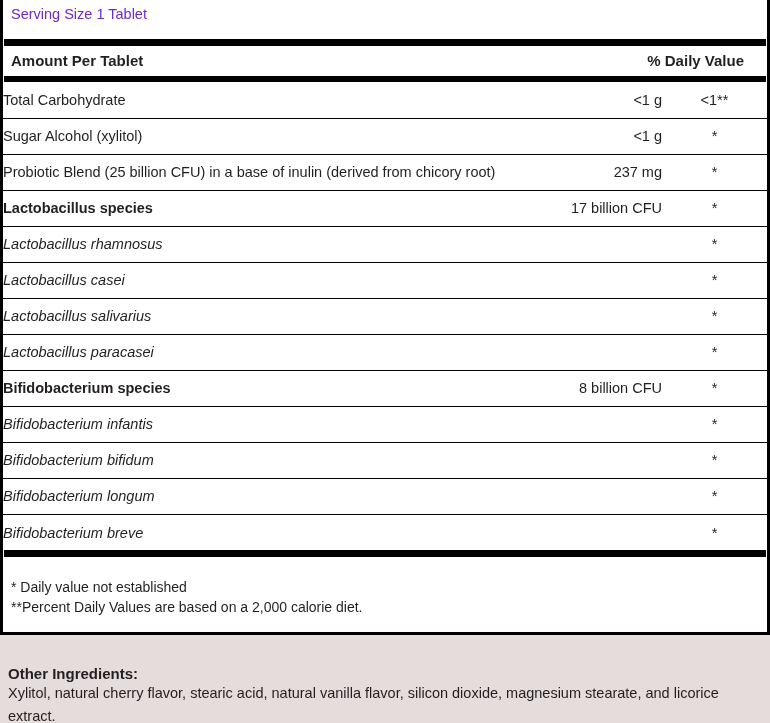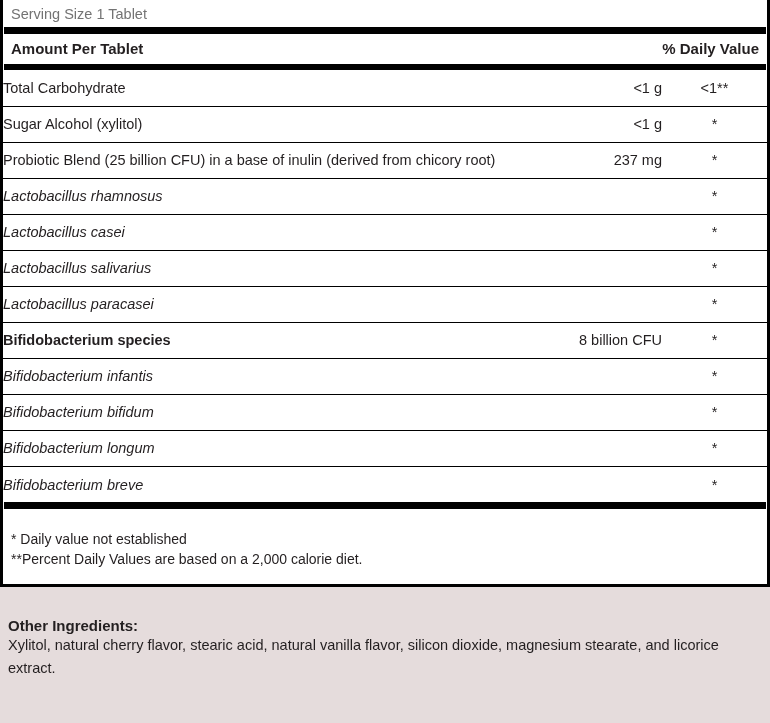--- a/index.html
+++ b/index.html
@@ -28,24 +28,24 @@
   
   .facts {
     border-left: 3px solid #000;
     border-right: 3px solid #000;
     border-bottom: 3px solid #000;
     background: #fff;
     flex: 0 0 auto;
   }
 
   .serving-row {
-    padding: 6px 8px 4px 8px;
+    padding: 6px 8px 16px 8px;
     font-size: 14.5px;
     line-height: 1.2;
-    color: #737373;
+    color: #6d28d9;
   }
 
   .bar {
     height: 7px;
     background: #000;
     margin: 0 1px;
   }
 
   .bar-thin { height: 6px; }
 
@@ -88,21 +88,21 @@
   .sty-bold   { font-weight: bold;   font-style: normal; }
   .sty-italic { font-weight: normal; font-style: italic; }
 
   
   .hdr {
     display: flex;
     justify-content: space-between;
     align-items: center;
     font-size: 15px;
     font-weight: bold;
-    padding: 6px 8px 7px 8px;
+    padding: 6px 23px 7px 8px;
   }
 
   
   .footnotes {
     padding: 21px 8px 14px 8px;
     font-size: 14px;
     line-height: 1.42;
   }
   .footnotes div { white-space: nowrap; }
 
@@ -147,20 +147,25 @@
             <td class="dv">&lt;1**</td>
           </tr>
           <tr class="datarow">
             <td class="label ind-1 sty-normal">Sugar Alcohol (xylitol)</td>
             <td class="amount">&lt;1 g</td>
             <td class="dv">*</td>
           </tr>
           <tr class="datarow">
             <td class="label ind-0 sty-normal">Probiotic Blend (25 billion CFU) in a base of inulin (derived from chicory root)</td>
             <td class="amount">237 mg</td>
+            <td class="dv">*</td>
+          </tr>
+          <tr class="datarow">
+            <td class="label ind-1 sty-bold">Lactobacillus species</td>
+            <td class="amount">17 billion CFU</td>
             <td class="dv">*</td>
           </tr>
           <tr class="datarow">
             <td class="label ind-1 sty-italic">Lactobacillus rhamnosus</td>
             <td class="amount"></td>
             <td class="dv">*</td>
           </tr>
           <tr class="datarow">
             <td class="label ind-1 sty-italic">Lactobacillus casei</td>
             <td class="amount"></td>

